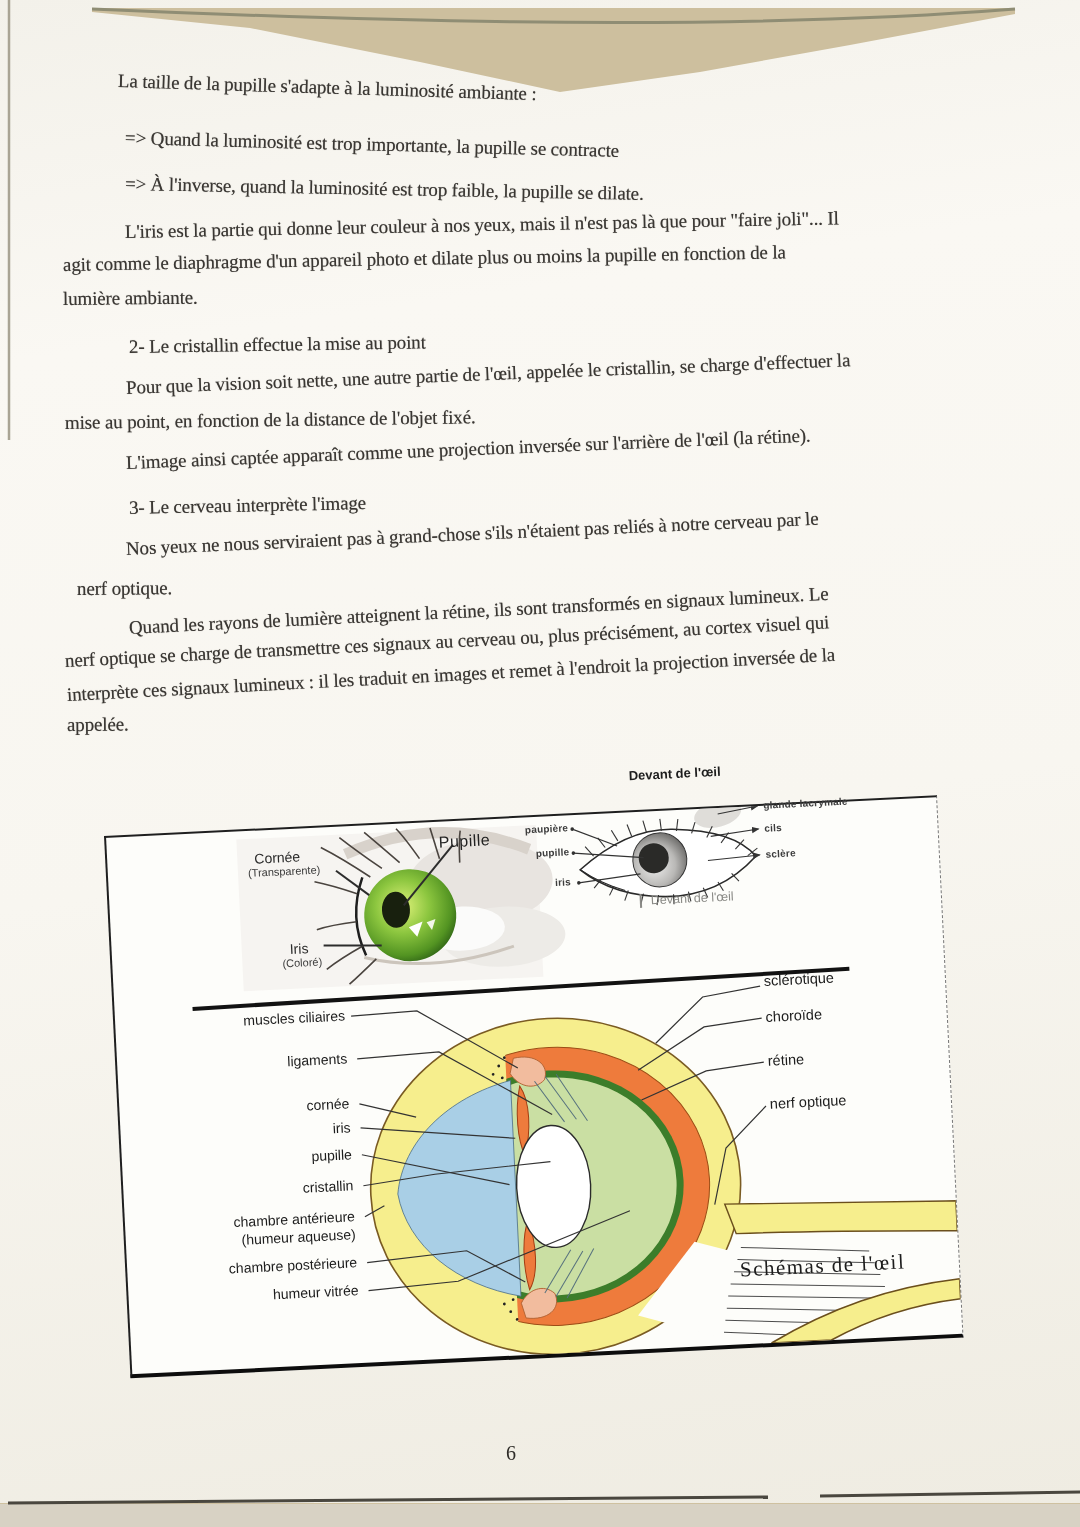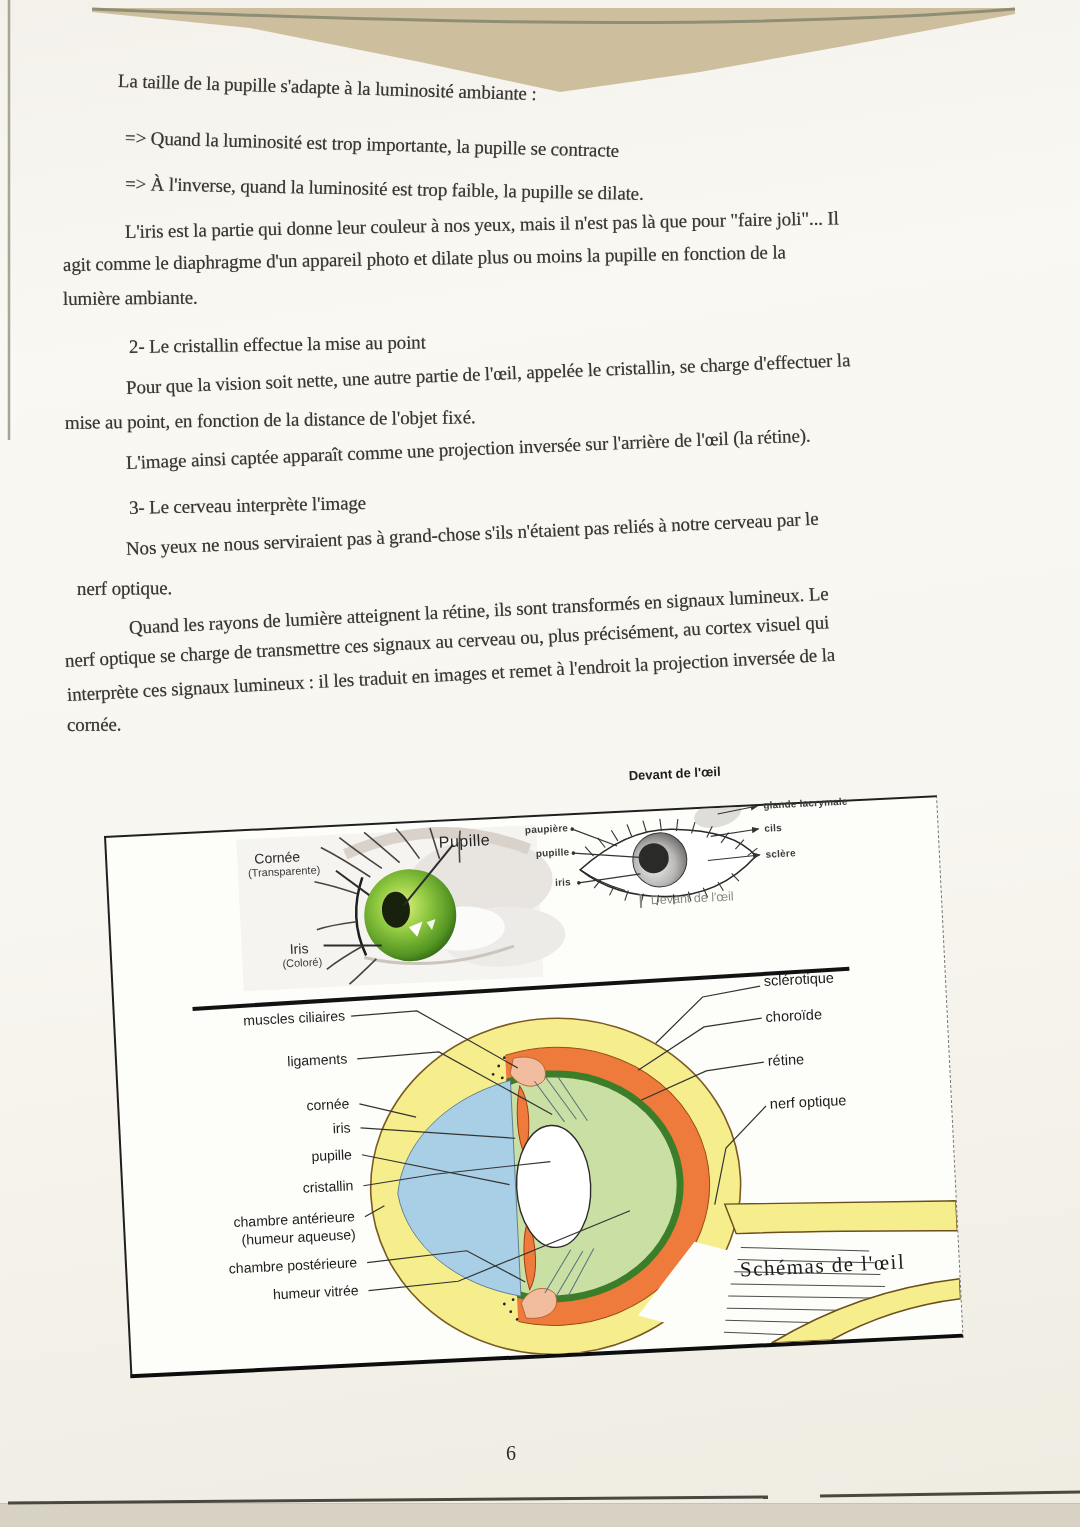--- a/index.html
+++ b/index.html
@@ -56,21 +56,21 @@
   <div class="tl" style="left:129px;top:336px;transform:rotate(-0.9deg)">2- Le cristallin effectue la mise au point</div>
   <div class="tl" style="left:126px;top:377px;transform:rotate(-2.2deg)">Pour que la vision soit nette, une autre partie de l'œil, appelée le cristallin, se charge d'effectuer la</div>
   <div class="tl" style="left:65px;top:412px;transform:rotate(-0.8deg)">mise au point, en fonction de la distance de l'objet fixé.</div>
   <div class="tl" style="left:126px;top:452px;transform:rotate(-2.3deg)">L'image ainsi captée apparaît comme une projection inversée sur l'arrière de l'œil (la rétine).</div>
   <div class="tl" style="left:129px;top:497px;transform:rotate(-1.2deg)">3- Le cerveau interprète l'image</div>
   <div class="tl" style="left:126px;top:538px;transform:rotate(-2.5deg)">Nos yeux ne nous serviraient pas à grand-chose s'ils n'étaient pas reliés à notre cerveau par le</div>
   <div class="tl" style="left:77px;top:578px;transform:rotate(-0.5deg)">nerf optique.</div>
   <div class="tl" style="left:129px;top:617px;transform:rotate(-2.8deg)">Quand les rayons de lumière atteignent la rétine, ils sont transformés en signaux lumineux. Le</div>
   <div class="tl" style="left:65px;top:650px;transform:rotate(-2.9deg)">nerf optique se charge de transmettre ces signaux au cerveau ou, plus précisément, au cortex visuel qui</div>
   <div class="tl" style="left:67px;top:684px;transform:rotate(-3deg)">interprète ces signaux lumineux : il les traduit en images et remet à l'endroit la projection inversée de la</div>
-  <div class="tl" style="left:67px;top:714px;transform:rotate(-0.5deg)">cornée.</div>
+  <div class="tl" style="left:67px;top:714px;transform:rotate(-0.5deg)">appelée.</div>
 
   <div class="figure">
 
     <svg class="fig-svg" width="831" height="537" viewBox="0 0 831 537">
       <defs>
         <radialGradient id="irisG" cx="42%" cy="40%" r="65%">
           <stop offset="0%" stop-color="#dff27a"></stop>
           <stop offset="45%" stop-color="#8cc63f"></stop>
           <stop offset="82%" stop-color="#539422"></stop>
           <stop offset="100%" stop-color="#2f6316"></stop>

